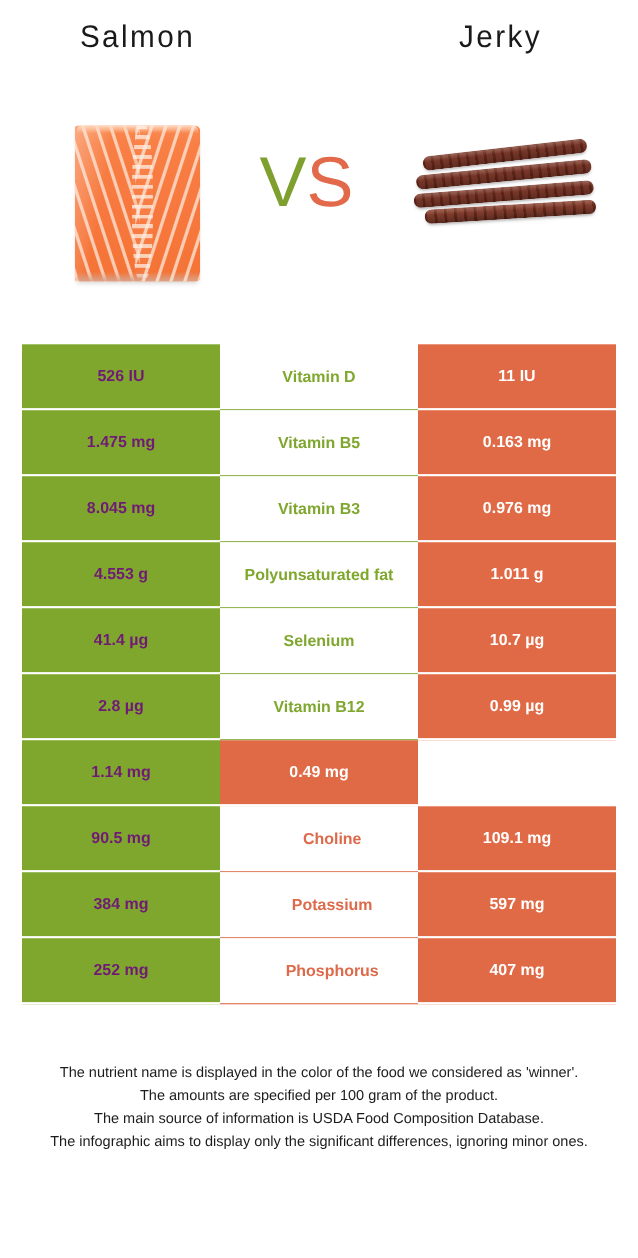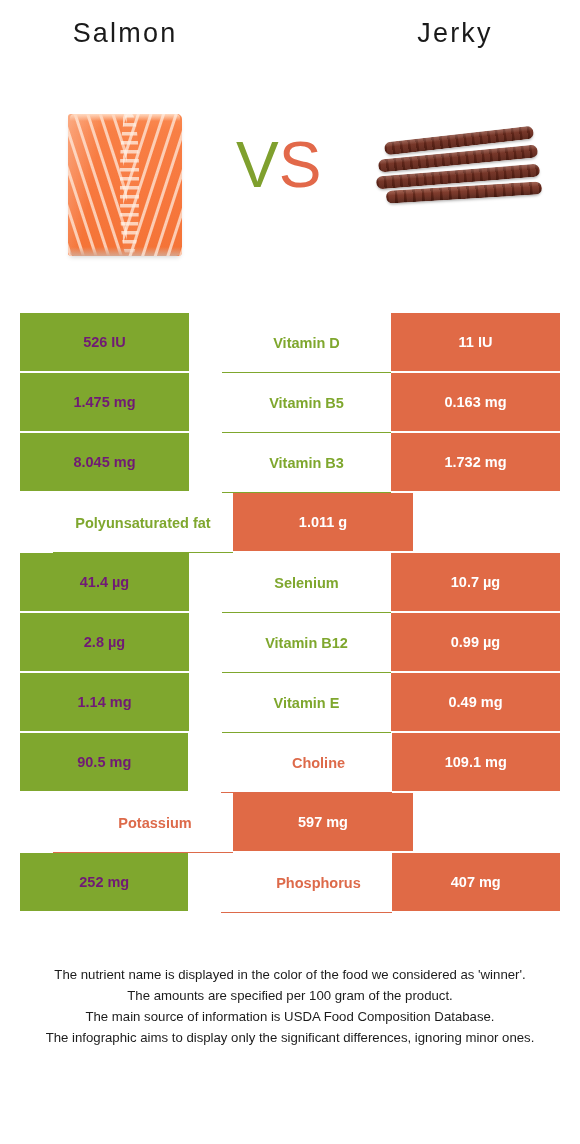--- a/index.html
+++ b/index.html
@@ -188,21 +188,20 @@
     justify-content: center;
     color: #701a75;
     background: #7FA72E;
     border-bottom: 2px solid #ffffff;
   }
   .cell-mid {
     width: 180px;
     justify-content: center;
     background: #ffffff;
     border-bottom: 1px solid #7FA72E;
-    margin-left: 33px;
   }
   .cell-mid.win-right { border-bottom-color: #DD6A4A; padding-left: 24px; }
   .cell-right {
     width: 180px;
     justify-content: center;
     color: #ffffff;
     background: #E06A46;
     border-bottom: 2px solid #ffffff;
   }
   .label-green  { color: #7FA72E; }
@@ -263,23 +262,24 @@
       <div class="cell cell-mid">
         <span class="label-green">Vitamin B5</span>
       </div>
       <div class="cell cell-right">0.163 mg</div>
     </div>
     <div class="row">
       <div class="cell cell-left">8.045 mg</div>
       <div class="cell cell-mid">
         <span class="label-green">Vitamin B3</span>
       </div>
-      <div class="cell cell-right">1.732 mg</div>
-    </div>
-    <div class="row">
+      <div class="cell cell-right">0.976 mg</div>
+    </div>
+    <div class="row">
+      <div class="cell cell-left">4.553 g</div>
       <div class="cell cell-mid">
         <span class="label-green">Polyunsaturated fat</span>
       </div>
       <div class="cell cell-right">1.011 g</div>
     </div>
     <div class="row">
       <div class="cell cell-left">41.4 µg</div>
       <div class="cell cell-mid">
         <span class="label-green">Selenium</span>
       </div>
@@ -287,33 +287,31 @@
     </div>
     <div class="row">
       <div class="cell cell-left">2.8 µg</div>
       <div class="cell cell-mid">
         <span class="label-green">Vitamin B12</span>
       </div>
       <div class="cell cell-right">0.99 µg</div>
     </div>
     <div class="row">
       <div class="cell cell-left">1.14 mg</div>
-      <div class="cell cell-mid">
-        <span class="label-green">Vitamin E</span>
-      </div>
       <div class="cell cell-right">0.49 mg</div>
     </div>
     <div class="row">
       <div class="cell cell-left">90.5 mg</div>
       <div class="cell cell-mid win-right">
         <span class="label-orange">Choline</span>
       </div>
       <div class="cell cell-right">109.1 mg</div>
     </div>
     <div class="row">
+      <div class="cell cell-left">384 mg</div>
       <div class="cell cell-mid win-right">
         <span class="label-orange">Potassium</span>
       </div>
       <div class="cell cell-right">597 mg</div>
     </div>
     <div class="row">
       <div class="cell cell-left">252 mg</div>
       <div class="cell cell-mid win-right">
         <span class="label-orange">Phosphorus</span>
       </div>

